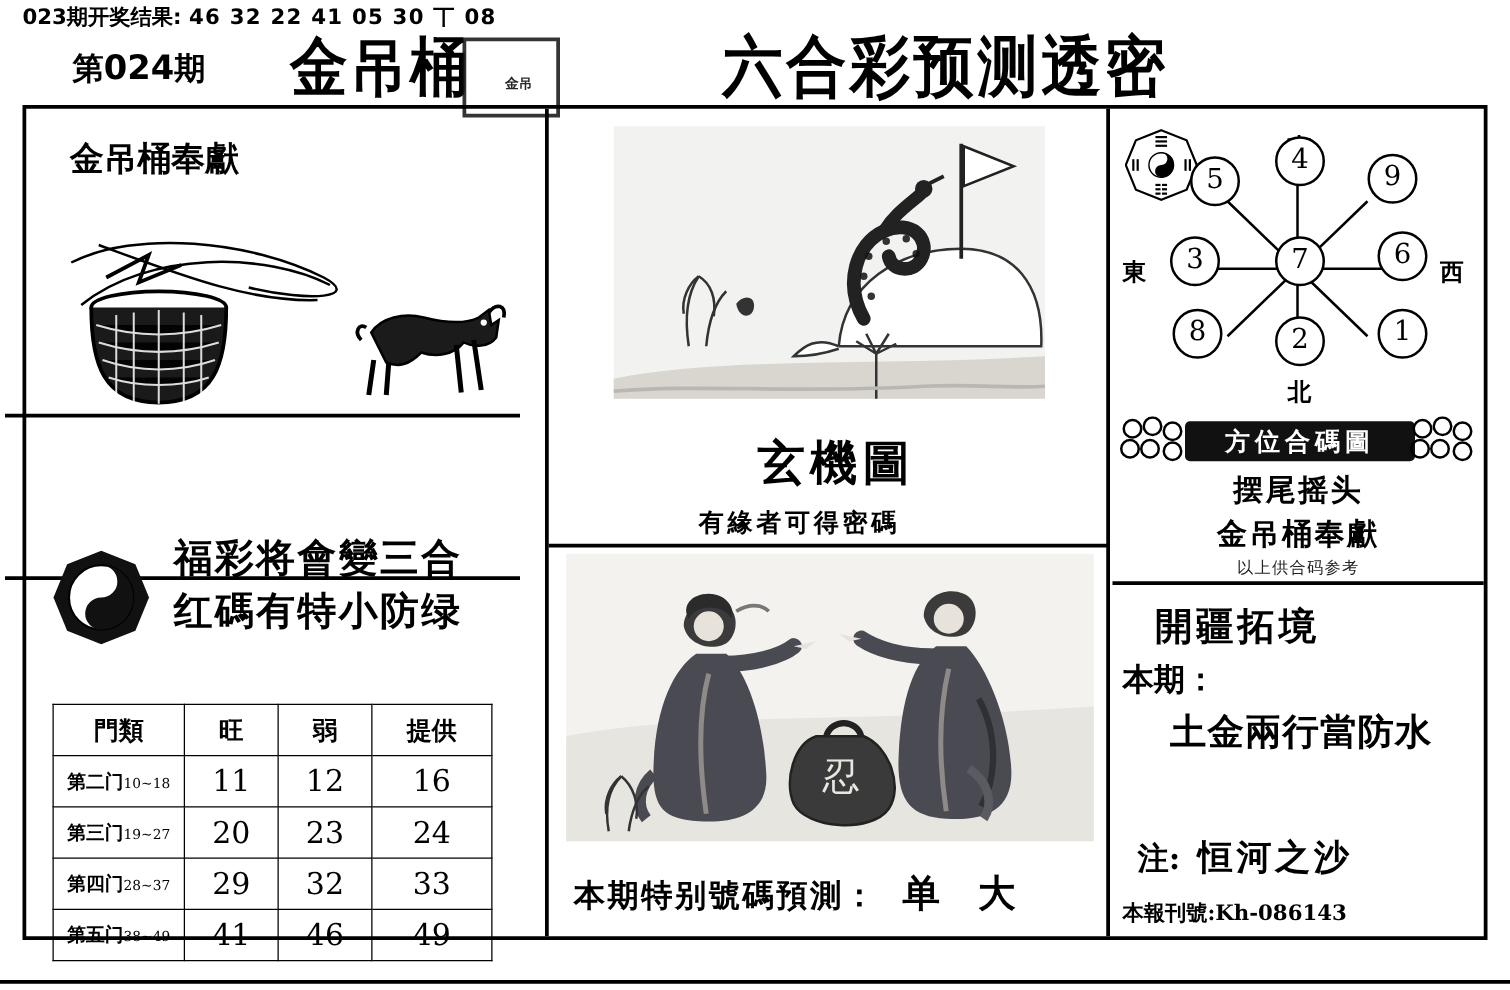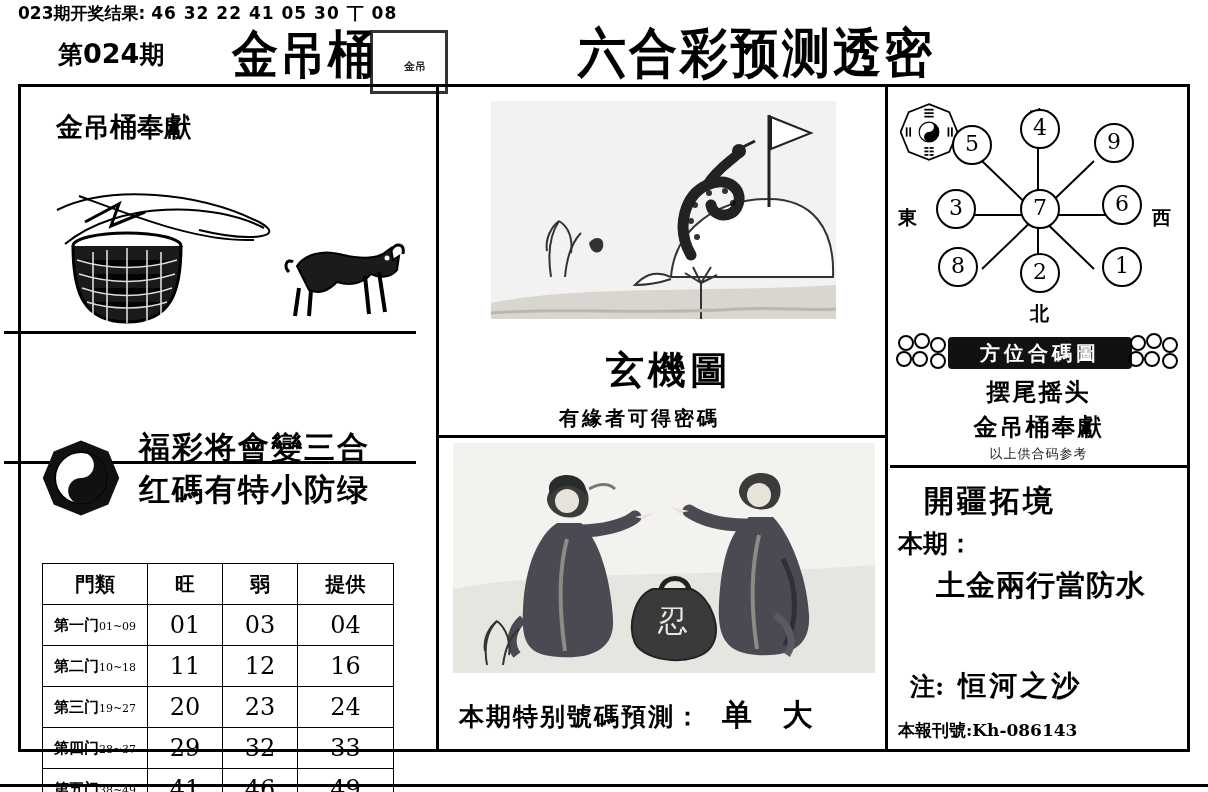--- a/index.html
+++ b/index.html
@@ -247,26 +247,20 @@
       <table class="mt">
         <thead>
           <tr>
             <th>門類</th>
             <th>旺</th>
             <th>弱</th>
             <th>提供</th>
           </tr>
         </thead>
         <tbody>
-          <tr>
-            <td class="lbl"><span>第一门</span><span class="rng">01~09</span></td>
-            <td class="val">01</td>
-            <td class="val">03</td>
-            <td class="val">04</td>
-          </tr>
           <tr>
             <td class="lbl"><span>第二门</span><span class="rng">10~18</span></td>
             <td class="val">11</td>
             <td class="val">12</td>
             <td class="val">16</td>
           </tr>
           <tr>
             <td class="lbl"><span>第三门</span><span class="rng">19~27</span></td>
             <td class="val">20</td>
             <td class="val">23</td>

